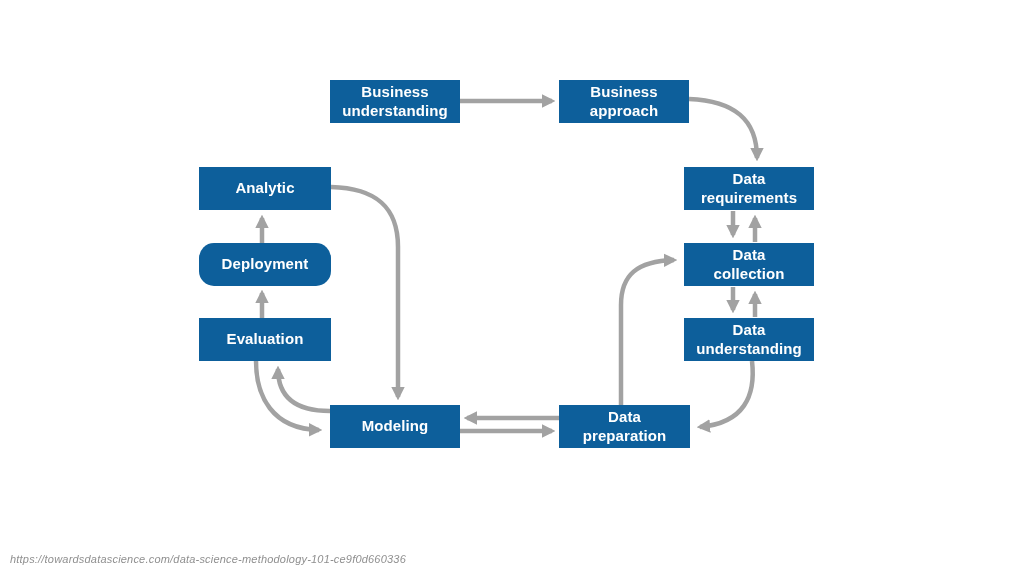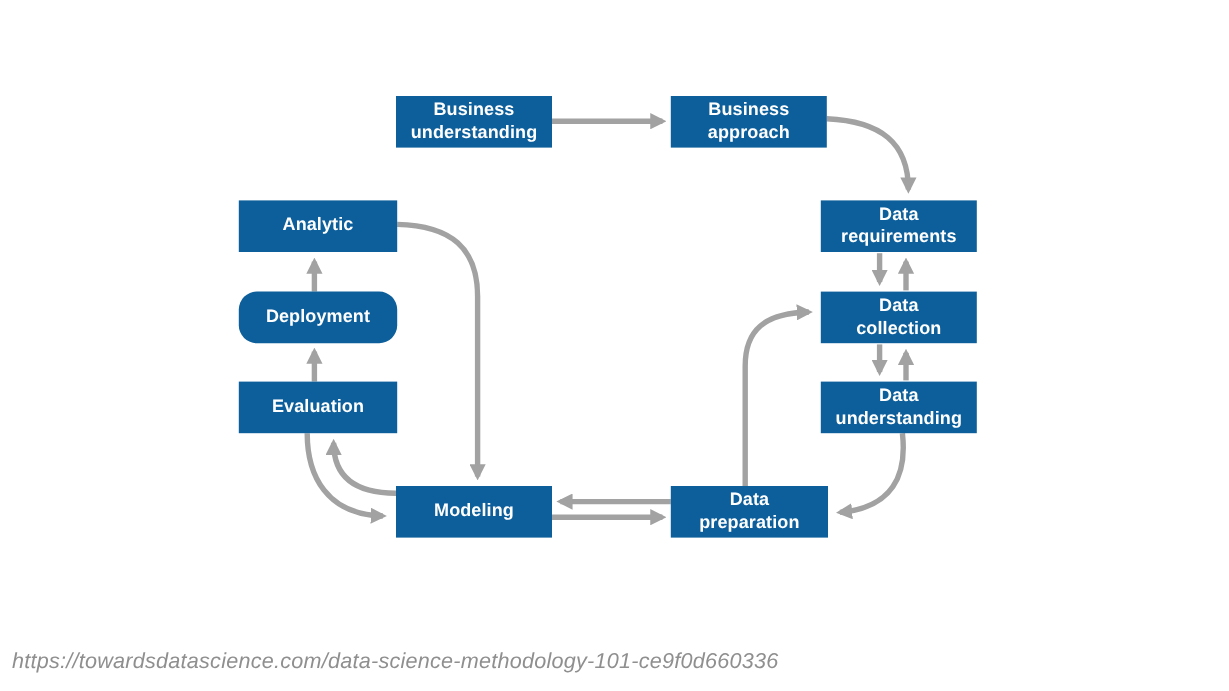--- a/index.html
+++ b/index.html
@@ -36,22 +36,22 @@
     justify-content:center;
     text-align:center;
     font-size:15px;
     font-weight:bold;
     line-height:1.23;
     white-space:pre-line;
     letter-spacing:.1px;
   }
   .caption{
     position:absolute;
-    left:10px;top:541px;
-    font-size:18px;
+    left:10px;top:553px;
+    font-size:11px;
     font-style:italic;
     color:var(--caption-text);
     letter-spacing:.2px;
   }
 </style>
 </head>
 <body>
 
 <div class="stage">
 

